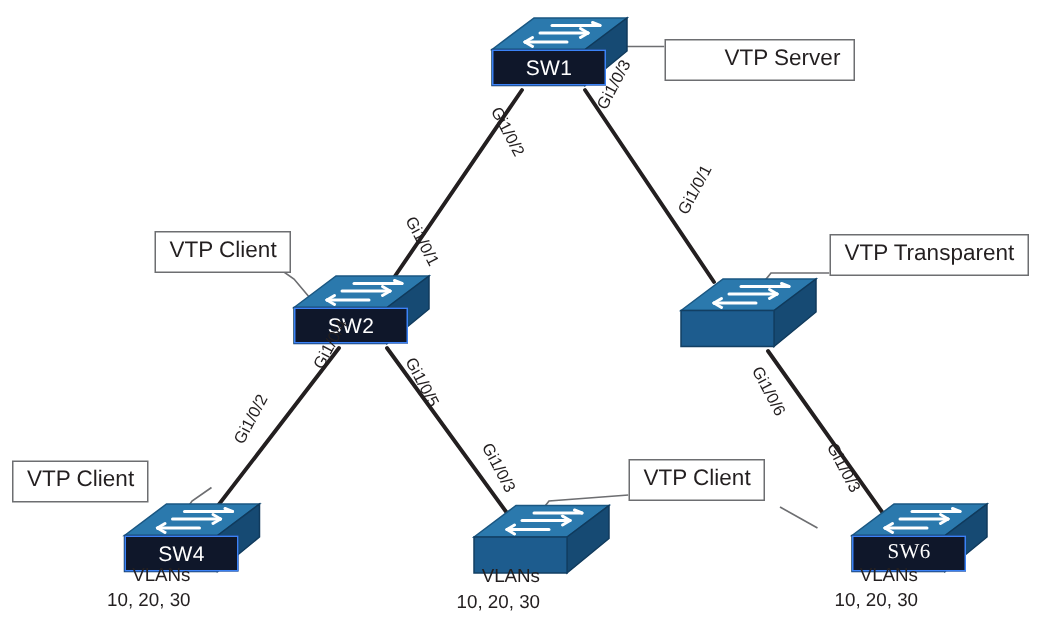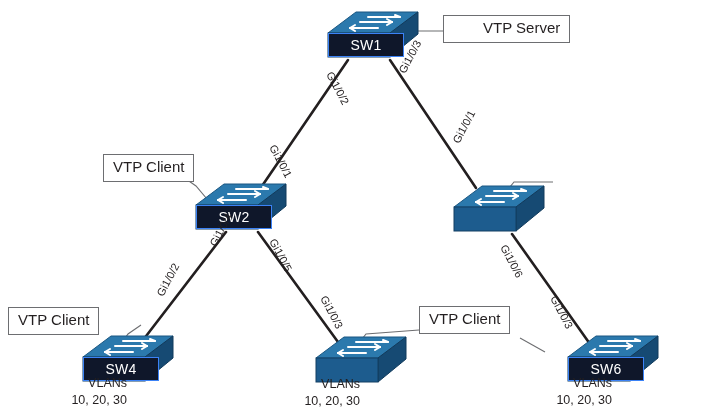--- a/index.html
+++ b/index.html
@@ -147,43 +147,44 @@
           <path d="M28,22 L33,25"></path>
         <path d="M38,16 L70,16"></path>
           <path d="M70,16 L65,13"></path>
           <path d="M70,16 L65,19"></path>
         <path d="M46,11 L78,11"></path>
           <path d="M78,11 L73,9"></path>
       </g>
     </svg>
   </div>
 
-  <div class="node" style="left:562px;top:330px;">
+  <div class="node" style="left:562px;top:330px;font-family:Liberation Serif, serif;">
     <svg class="sw-3d" viewBox="0 0 100 58">
       <polygon points="6,27 34,6 96,6 68,27" fill="#2b79ad" stroke="#1a5782" stroke-width="1"></polygon>
       <polygon points="68,27 96,6 96,28 68,51" fill="#164a73" stroke="#103a5c" stroke-width="1"></polygon>
       <rect x="6" y="27" width="62" height="24" fill="#1d5c8e" stroke="#123f63" stroke-width="1"></rect>
       <g stroke="#ffffff" stroke-width="2" fill="none" stroke-linecap="round">
         <path d="M28,22 L56,22"></path>
           <path d="M28,22 L33,19"></path>
           <path d="M28,22 L33,25"></path>
         <path d="M38,16 L70,16"></path>
           <path d="M70,16 L65,13"></path>
           <path d="M70,16 L65,19"></path>
         <path d="M46,11 L78,11"></path>
           <path d="M78,11 L73,9"></path>
       </g>
     </svg>
     <div class="sw-front">
       <div class="sw-label">SW6</div>
     </div>
   </div>
 
-  <div class="callout" style="left:443px;top:15px;padding-left:39px;">VTP Server</div>
+  <div class="callout" style="left:443px;top:26px;padding-left:39px;">VTP Server</div>
   <div class="callout" style="left:103px;top:154px;">VTP Client</div>
+  <div class="callout" style="left:553px;top:156px;">VTP Transparent</div>
   <div class="callout" style="left:8px;top:307px;">VTP Client</div>
   <div class="callout" style="left:419px;top:306px;">VTP Client</div>
 
   <div class="port" style="left:334px;top:70px;transform:rotate(62deg);">Gi1/0/2</div>
   <div class="port" style="left:277px;top:143px;transform:rotate(62deg);">Gi1/0/1</div>
   <div class="port" style="left:397px;top:70px;transform:rotate(-62deg);">Gi1/0/3</div>
   <div class="port" style="left:451px;top:140px;transform:rotate(-62deg);">Gi1/0/1</div>
   <div class="port" style="left:208px;top:243px;transform:rotate(-62deg);">Gi1/0/4</div>
   <div class="port" style="left:155px;top:293px;transform:rotate(-62deg);">Gi1/0/2</div>
   <div class="port" style="left:277px;top:237px;transform:rotate(62deg);">Gi1/0/5</div>

